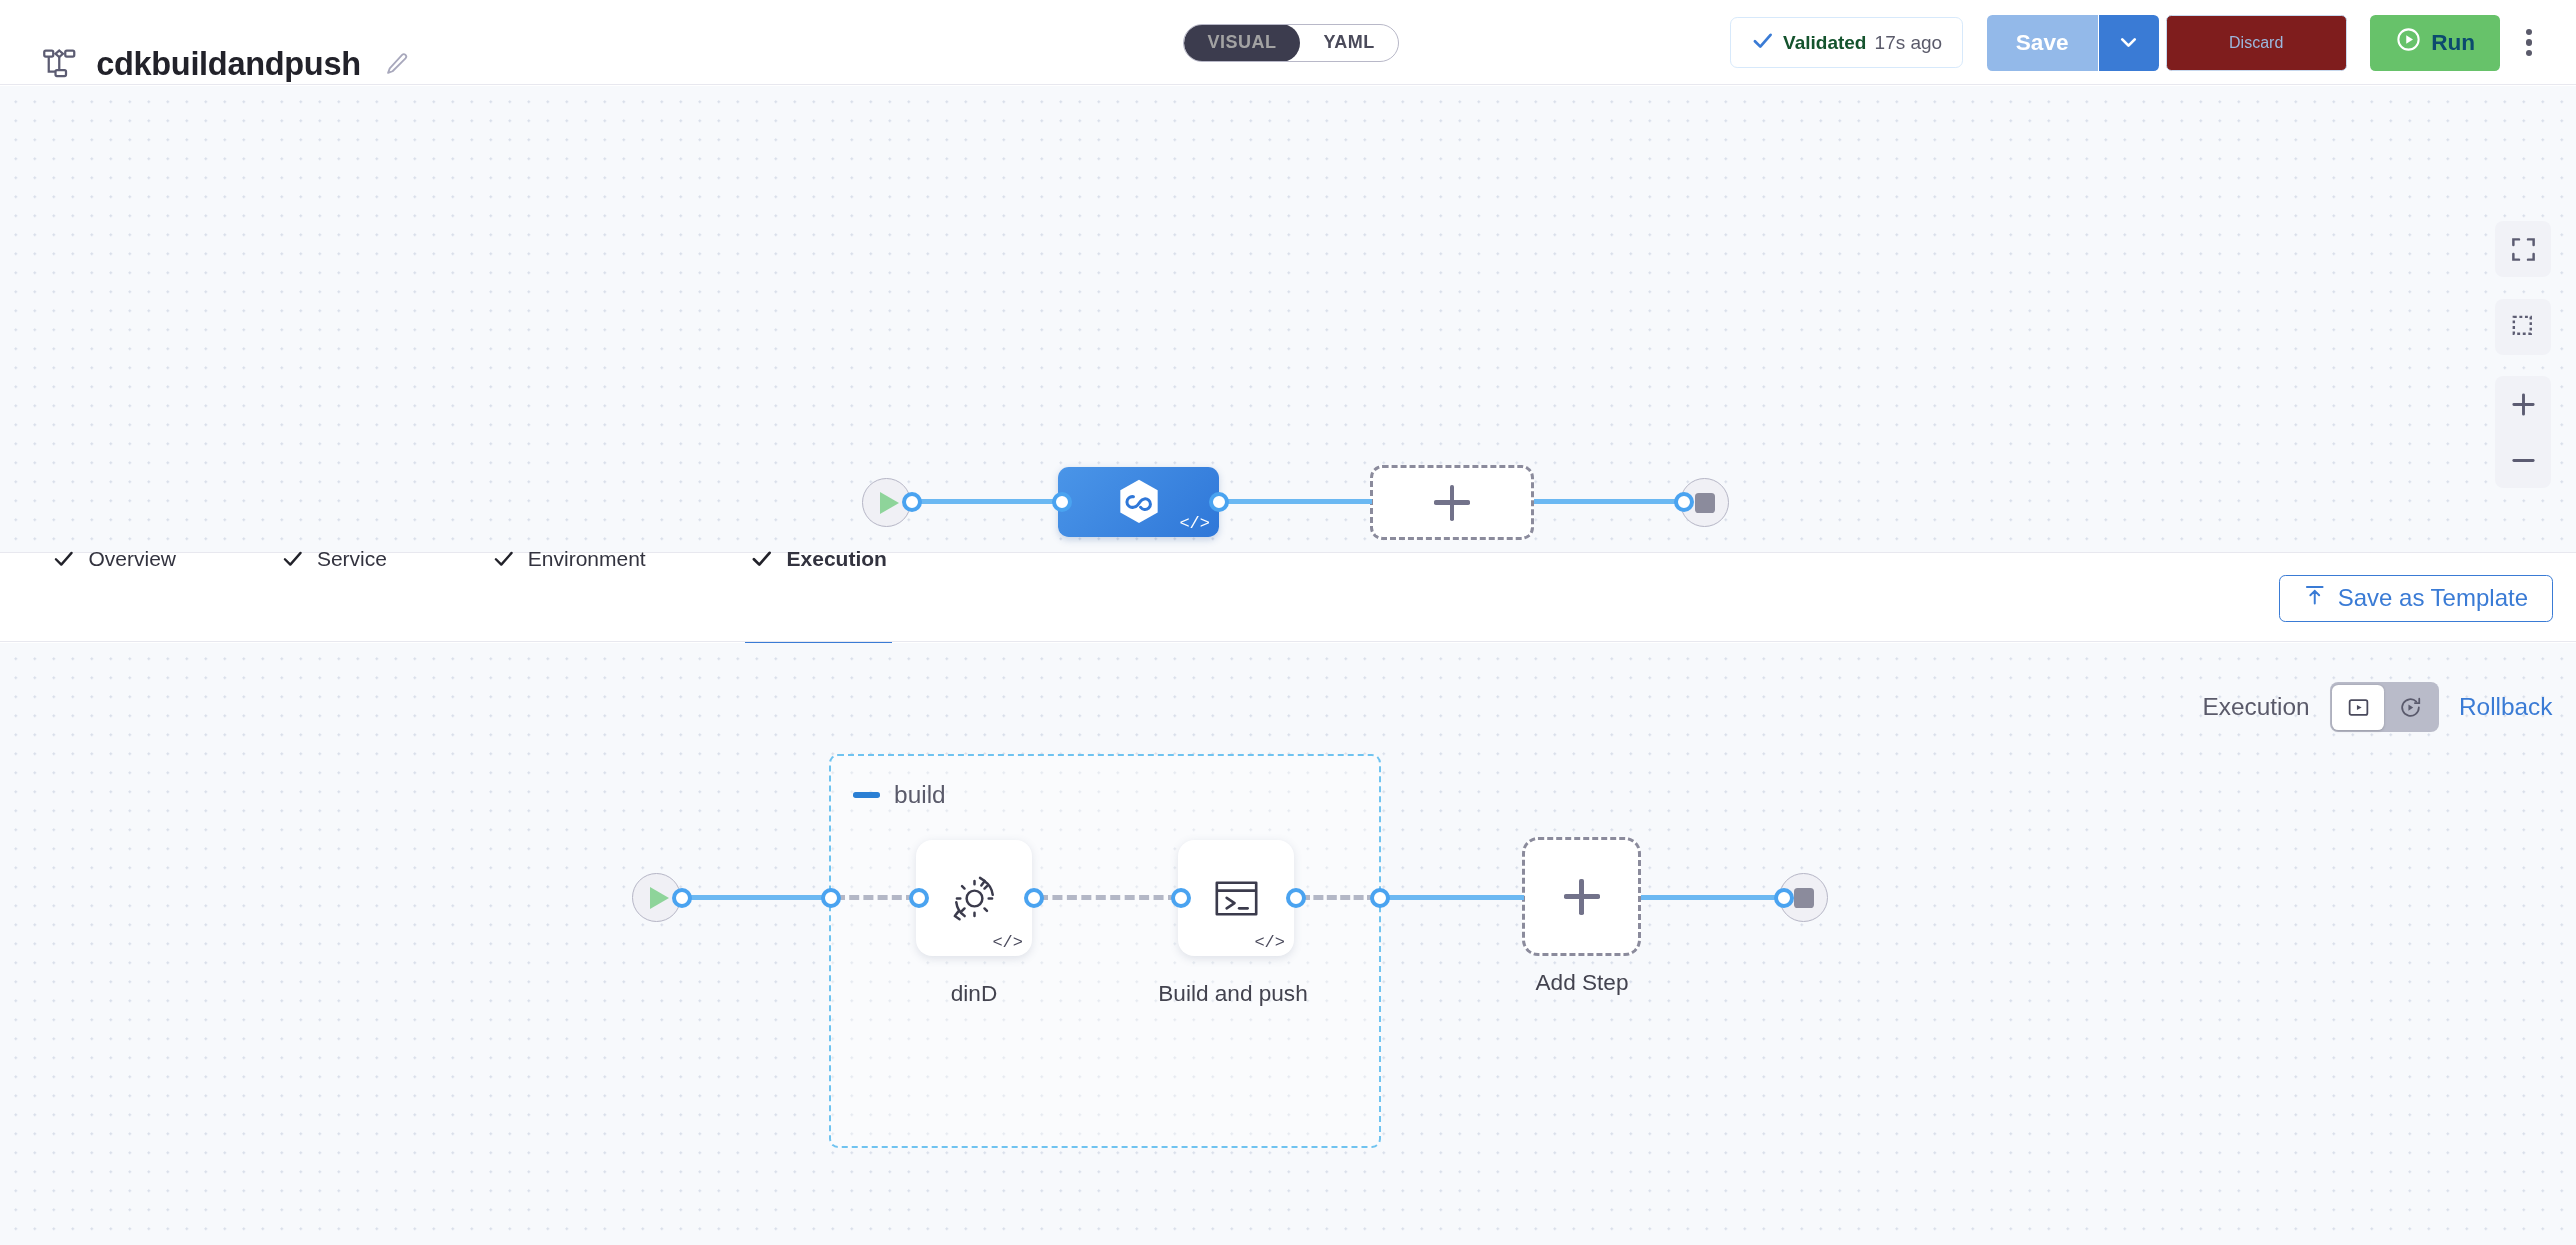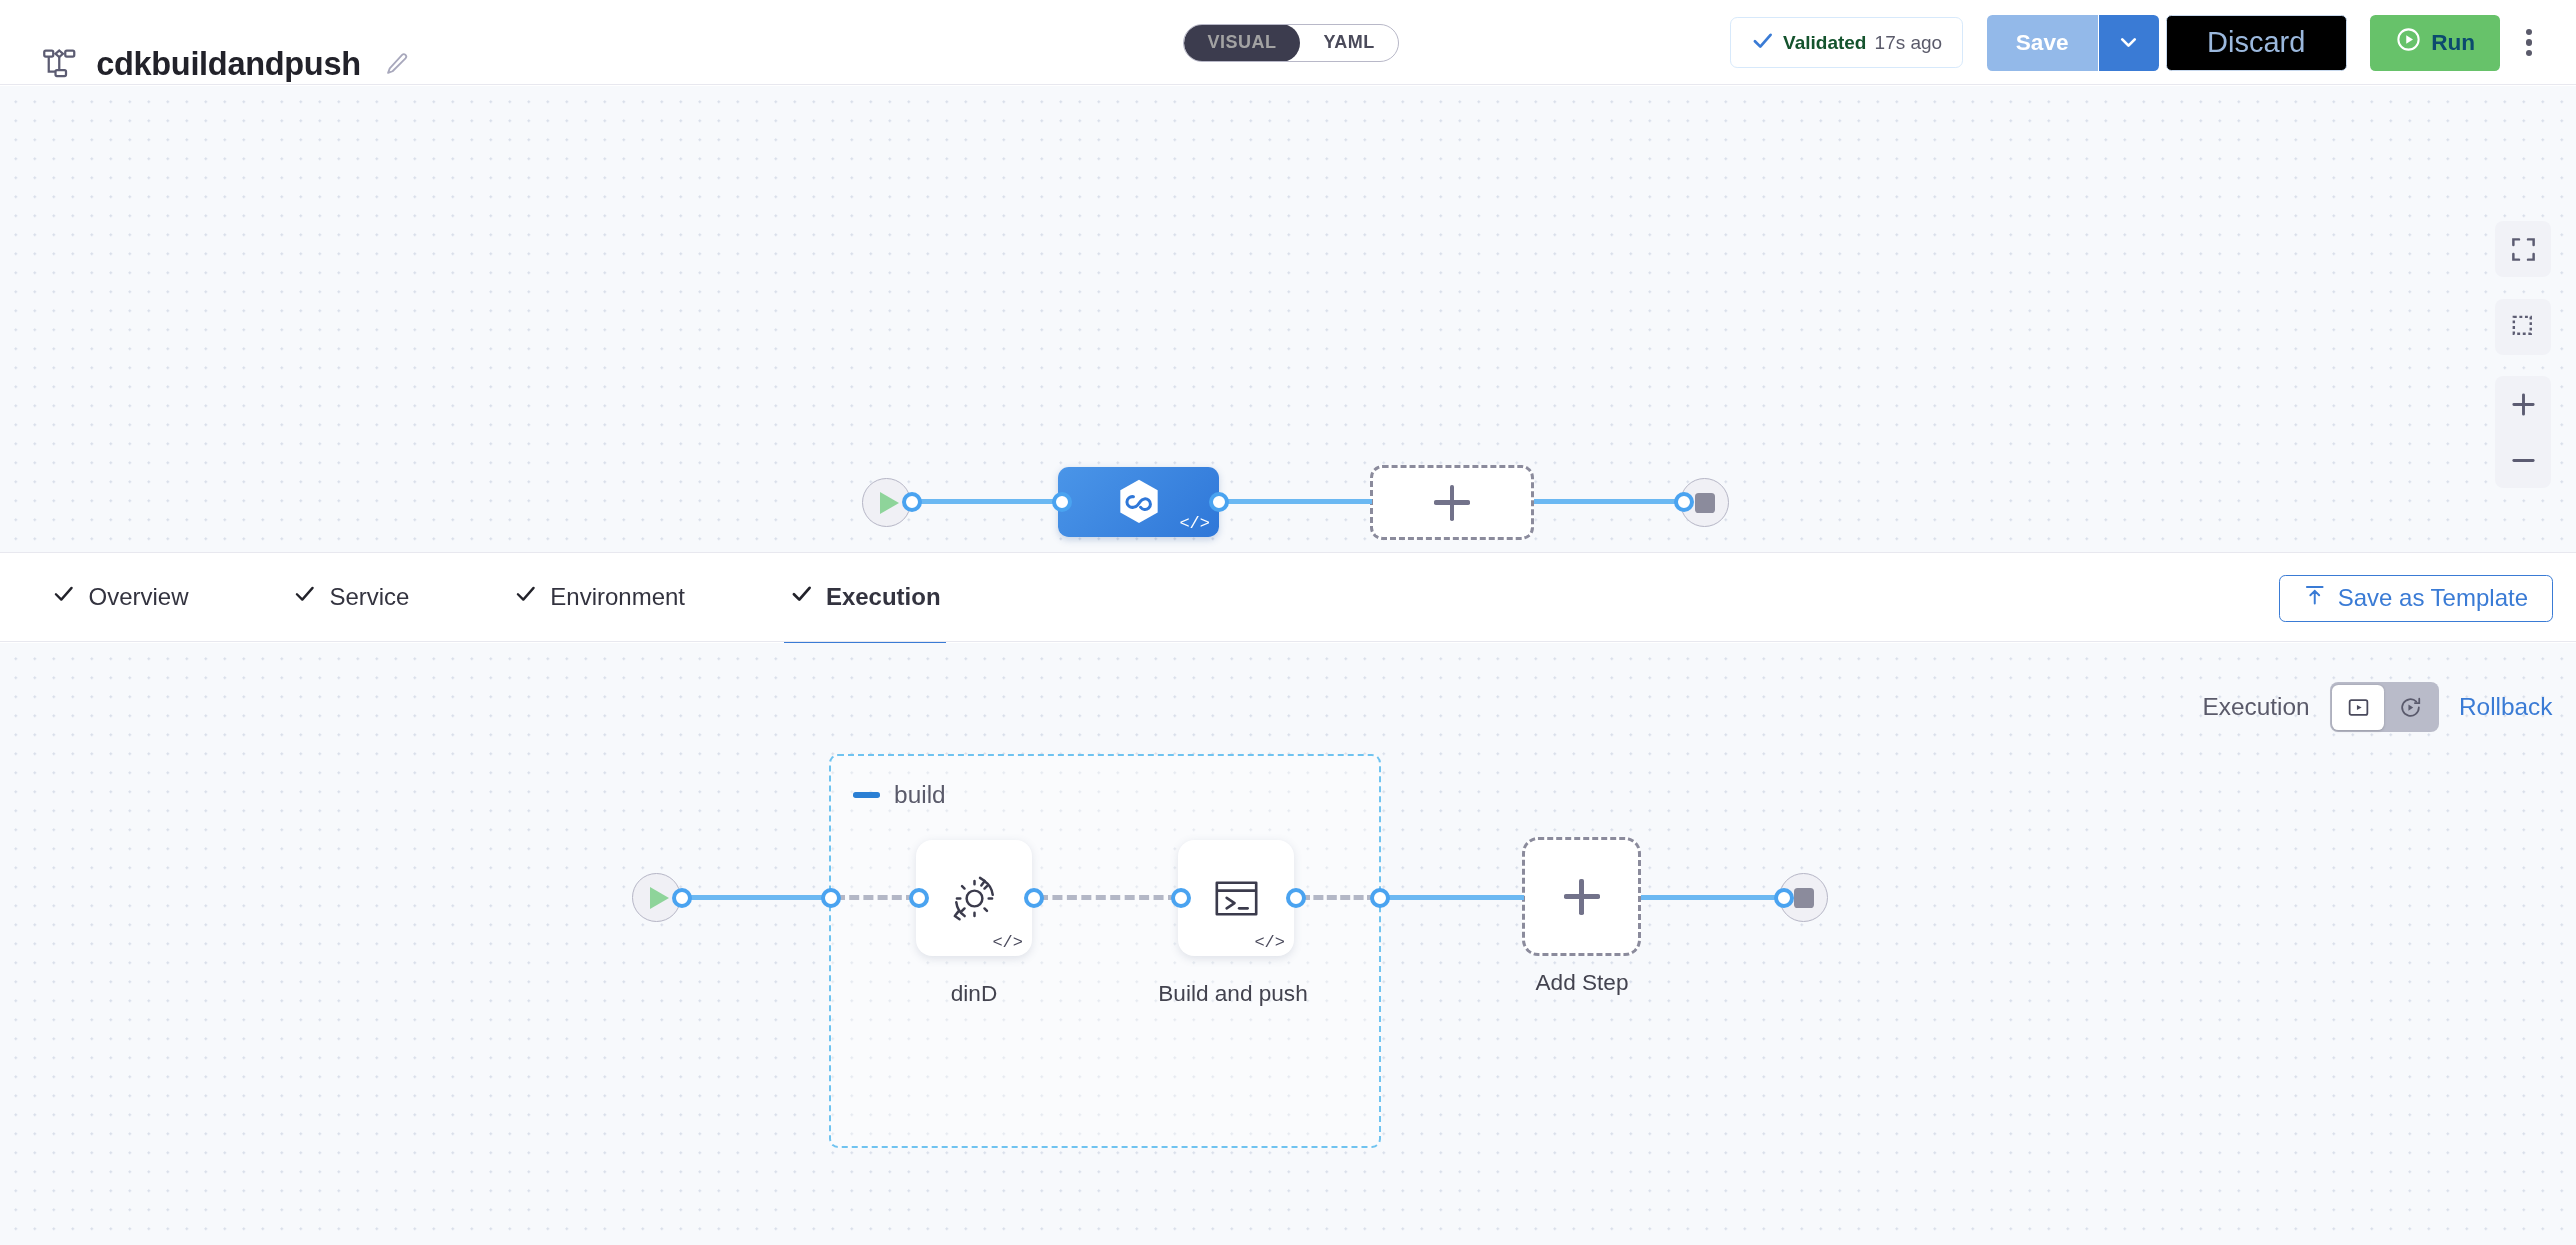--- a/index.html
+++ b/index.html
@@ -59,21 +59,21 @@
     background: #93b9e9; color: #ffffff; font-size: 22.6px; font-weight: bold;
     width: 112px; display: flex; align-items: center; justify-content: center;
     cursor: pointer; border: none; font-family: inherit;
     border-right: 1.8px solid #ffffff;
   }
   .save-caret {
     background: #3a7bd5; width: 60px; display: flex; align-items: center; justify-content: center; cursor: pointer;
   }
   .discard-btn {
     height: 56px; width: 181px; border: 0.9px solid #c8d9ee; border-radius: 5.4px;
-    background: #000000; color: #9bb8dd; font-size: 29px;
+    background: #7f1d1d; color: #9bb8dd; font-size: 16px;
     display: flex; align-items: center; justify-content: center; cursor: pointer;
     margin-right: 23.5px; font-family: inherit;
   }
   .run-btn {
     height: 56px; padding: 0 25px; border-radius: 5.4px; background: #67c26a;
     color: #0c4a6e; font-size: 22.6px; font-weight: bold;
     display: flex; align-items: center; justify-content: center; gap: 9px;
     cursor: pointer; border: none; font-family: inherit;
   }
   .kebab { width: 47px; height: 56px; display: flex; flex-direction: column; align-items: center; justify-content: center; gap: 4.5px; cursor: pointer; margin-left: 5.4px; }
@@ -160,22 +160,22 @@
   .collapse-ic { width: 27px; height: 5.4px; background: #2a7fd4; border-radius: 2.7px; cursor: pointer; }
   .group-name { font-size: 24.4px; color: #5a5a6a; }
 
   
   .tabbar {
     position: absolute; left: 0; top: 552px; width: 2576px; height: 90px;
     background: #ffffff; border-top: 0.9px solid #e8e8ef; border-bottom: 0.9px solid #e8e8ef;
     display: flex; align-items: center;
   }
   .tab {
-    position: relative; height: 100px; display: flex; align-items: center; gap: 12.6px;
-    font-size: 24px; color: #33333f; cursor: pointer; padding: 0 5.4px;
+    position: relative; height: 100px; display: flex; gap: 12.6px;
+    font-size: 21px; color: #33333f; cursor: pointer; padding: 0 5.4px;
   }
   .tab.active { font-weight: bold; }
   .tab.active::after {
     content: ""; position: absolute; left: 0; right: 0; bottom: 0;
     height: 5.4px; background: #3a7bd5;
   }
   .tpl-btn {
     position: absolute; right: 23.5px; top: 21.7px;
     height: 47px; padding: 0 23.5px; border: 0.9px solid #3a7bd5; border-radius: 6.3px;
     background: #ffffff; color: #3a7bd5; font-size: 24px; font-weight: normal;

